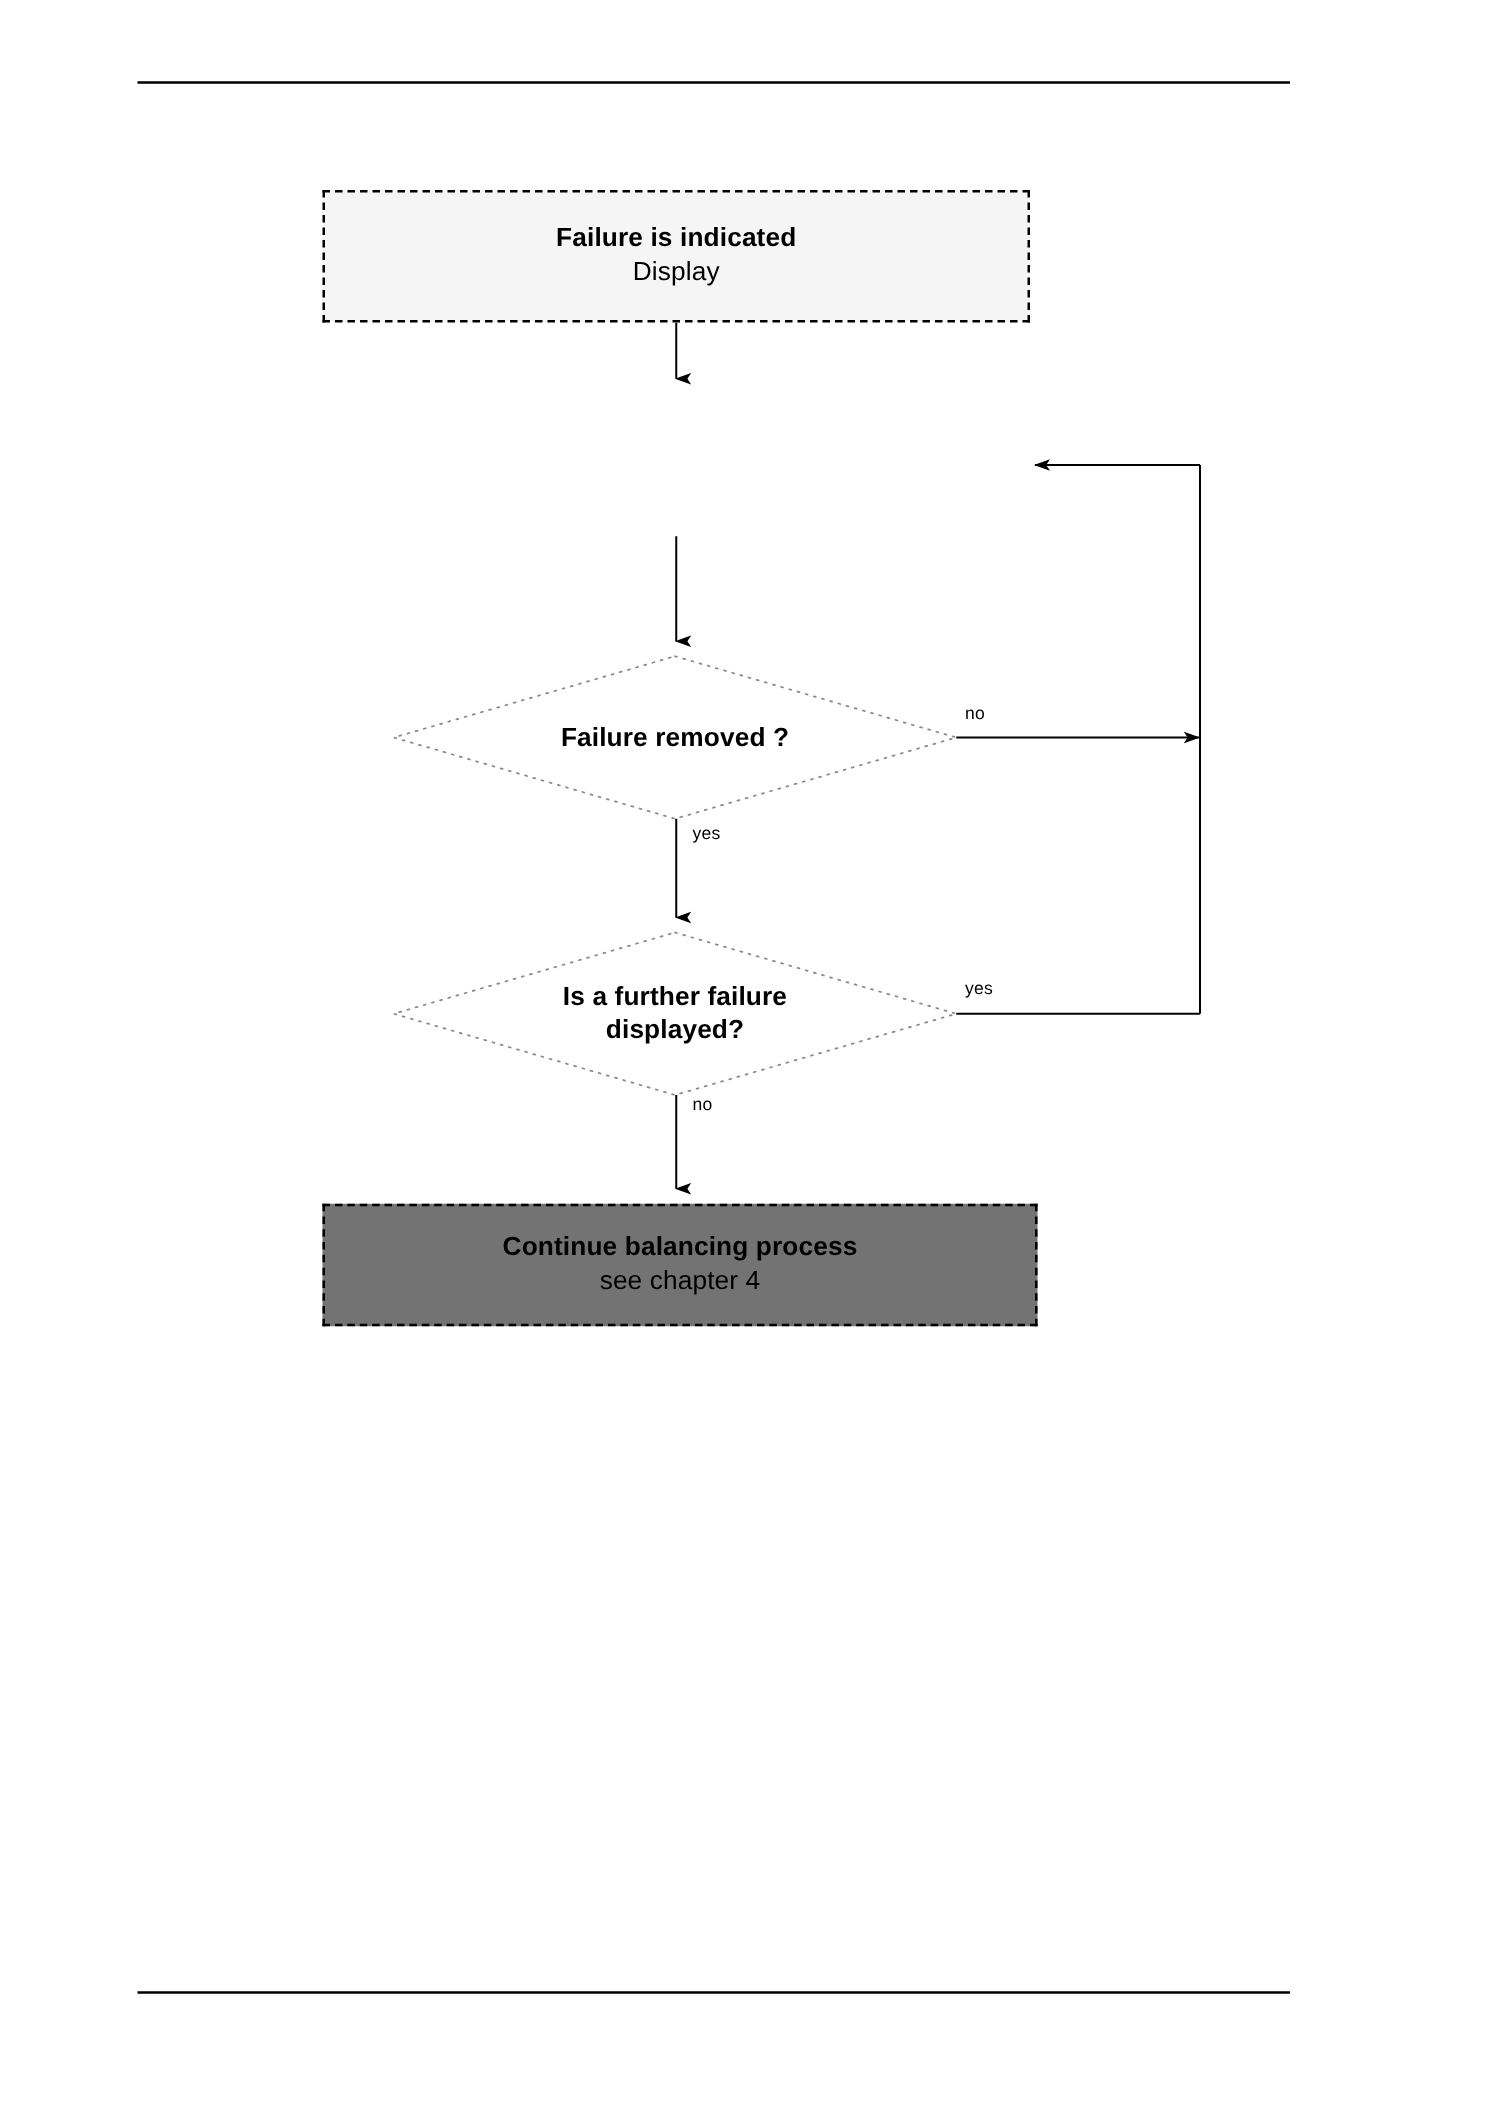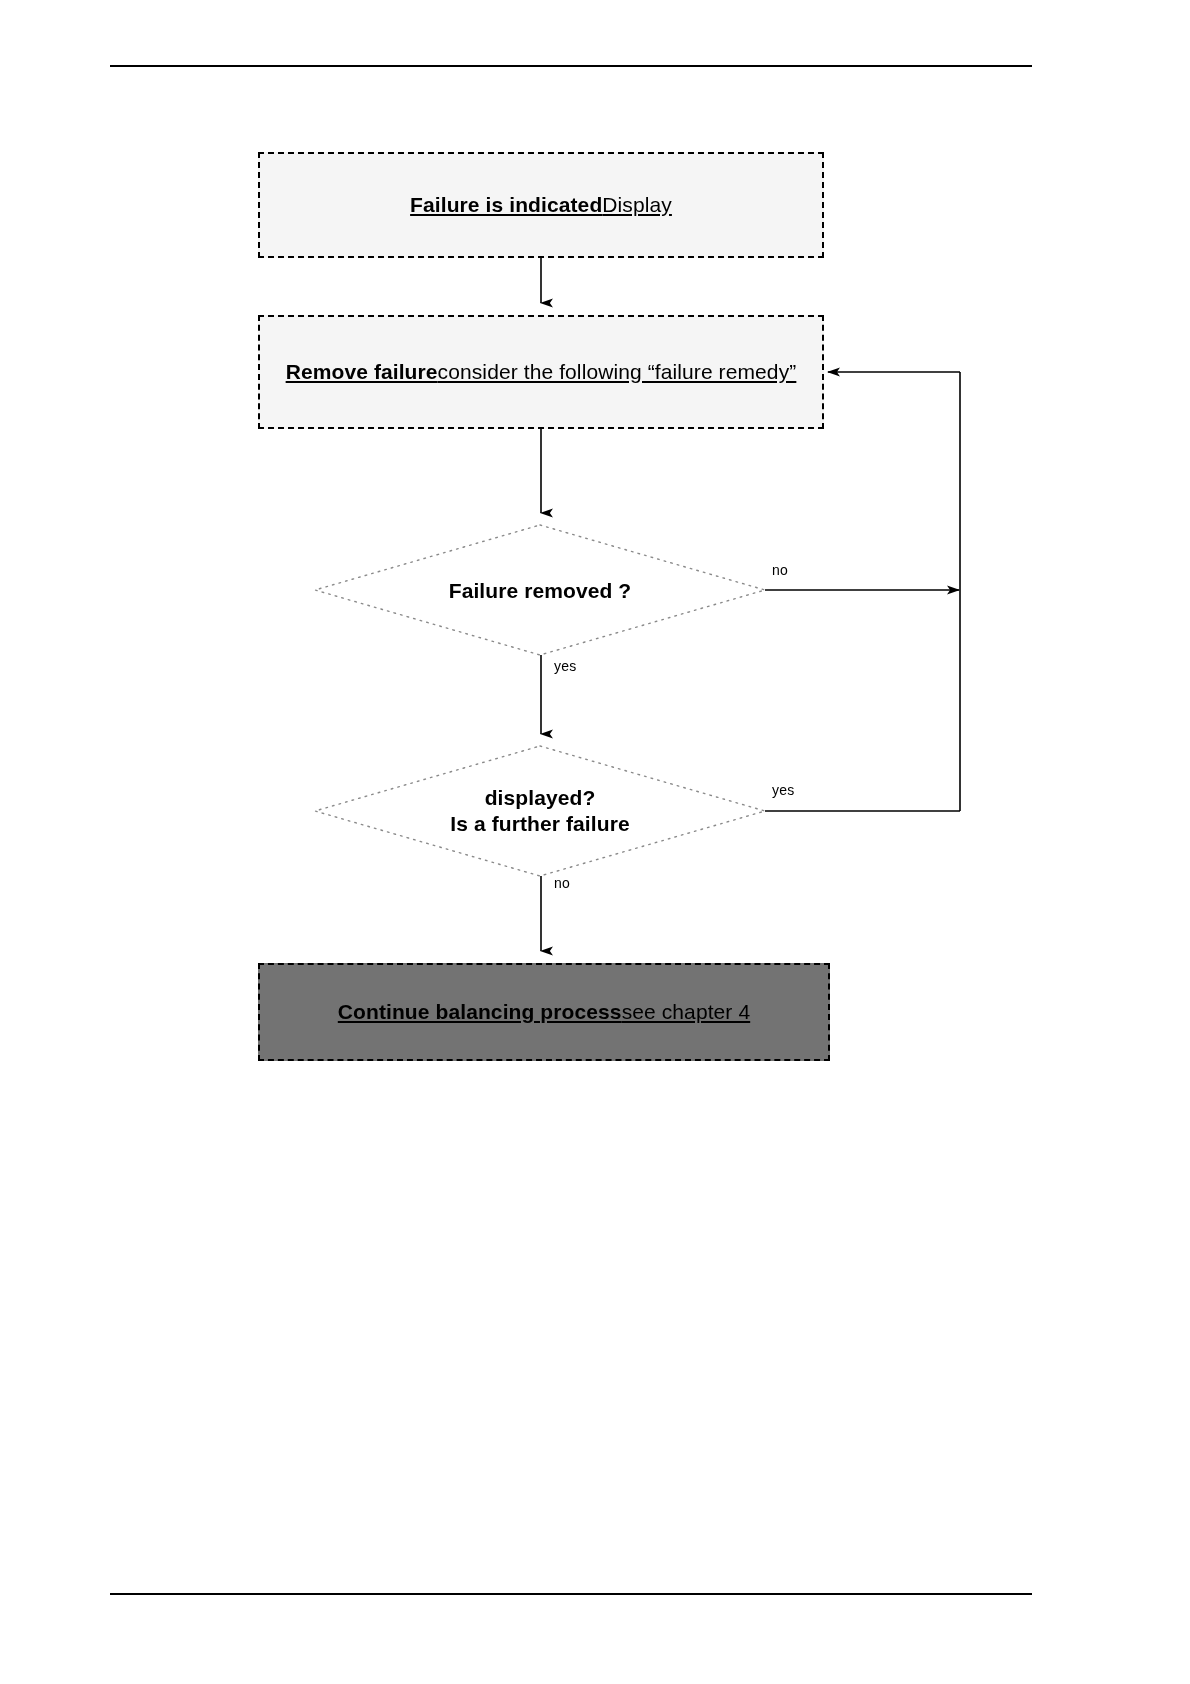--- a/index.html
+++ b/index.html
@@ -40,26 +40,25 @@
     height: 1684px;
   }
 
   
   .proc-box {
     position: absolute;
     box-sizing: border-box;
     background: #f5f5f5;
     border: 2px dashed #000000;
     display: flex;
-    flex-direction: row;
+    flex-direction: column;
     align-items: center;
     justify-content: center;
     text-align: center;
     line-height: 1.28;
-    text-decoration: underline;
   }
   .proc-title {
     font-size: 21px;
     font-weight: bold;
     letter-spacing: 0.1px;
     white-space: nowrap;
   }
   .proc-sub {
     font-size: 21px;
     font-weight: normal;
@@ -166,39 +165,35 @@
     <line x1="960" y1="811" x2="960" y2="372" stroke="#000000" stroke-width="1.6"></line>
 
     <line x1="960" y1="372" x2="828" y2="372" stroke="#000000" stroke-width="1.6" marker-end="url(#arrow-left)"></line>
   </svg>
 
   <div class="proc-box" id="box-failure-indicated" style="background: rgb(245, 245, 245);">
     <div class="proc-title">Failure is indicated</div>
     <div class="proc-sub">Display</div>
   </div>
 
-  <div class="proc-box" id="box-remove-failure" style="background: rgb(245, 245, 245);">
-    <div class="proc-title">Remove failure</div>
-    <div class="proc-sub">consider the following “failure remedy”</div>
-  </div>
 
   <div class="proc-box" id="box-continue" style="background: #737373;">
     <div class="proc-title">Continue balancing process</div>
     <div class="proc-sub">see chapter 4</div>
   </div>
 
   <div class="diamond-hit" id="decision-1-hit"></div>
   <div class="decision-label" id="decision-1-label">
     <div>Failure removed ?</div>
   </div>
 
   <div class="diamond-hit" id="decision-2-hit"></div>
   <div class="decision-label" id="decision-2-label">
+    <div>Is a further failure</div>
     <div>displayed?</div>
-    <div>Is a further failure</div>
   </div>
 
   <div class="edge-label" id="edge-no-1">no</div>
   <div class="edge-label" id="edge-yes-1">yes</div>
   <div class="edge-label" id="edge-yes-2">yes</div>
   <div class="edge-label" id="edge-no-2">no</div>
 
   <div class="rule" id="footer-rule"></div>
 
 

